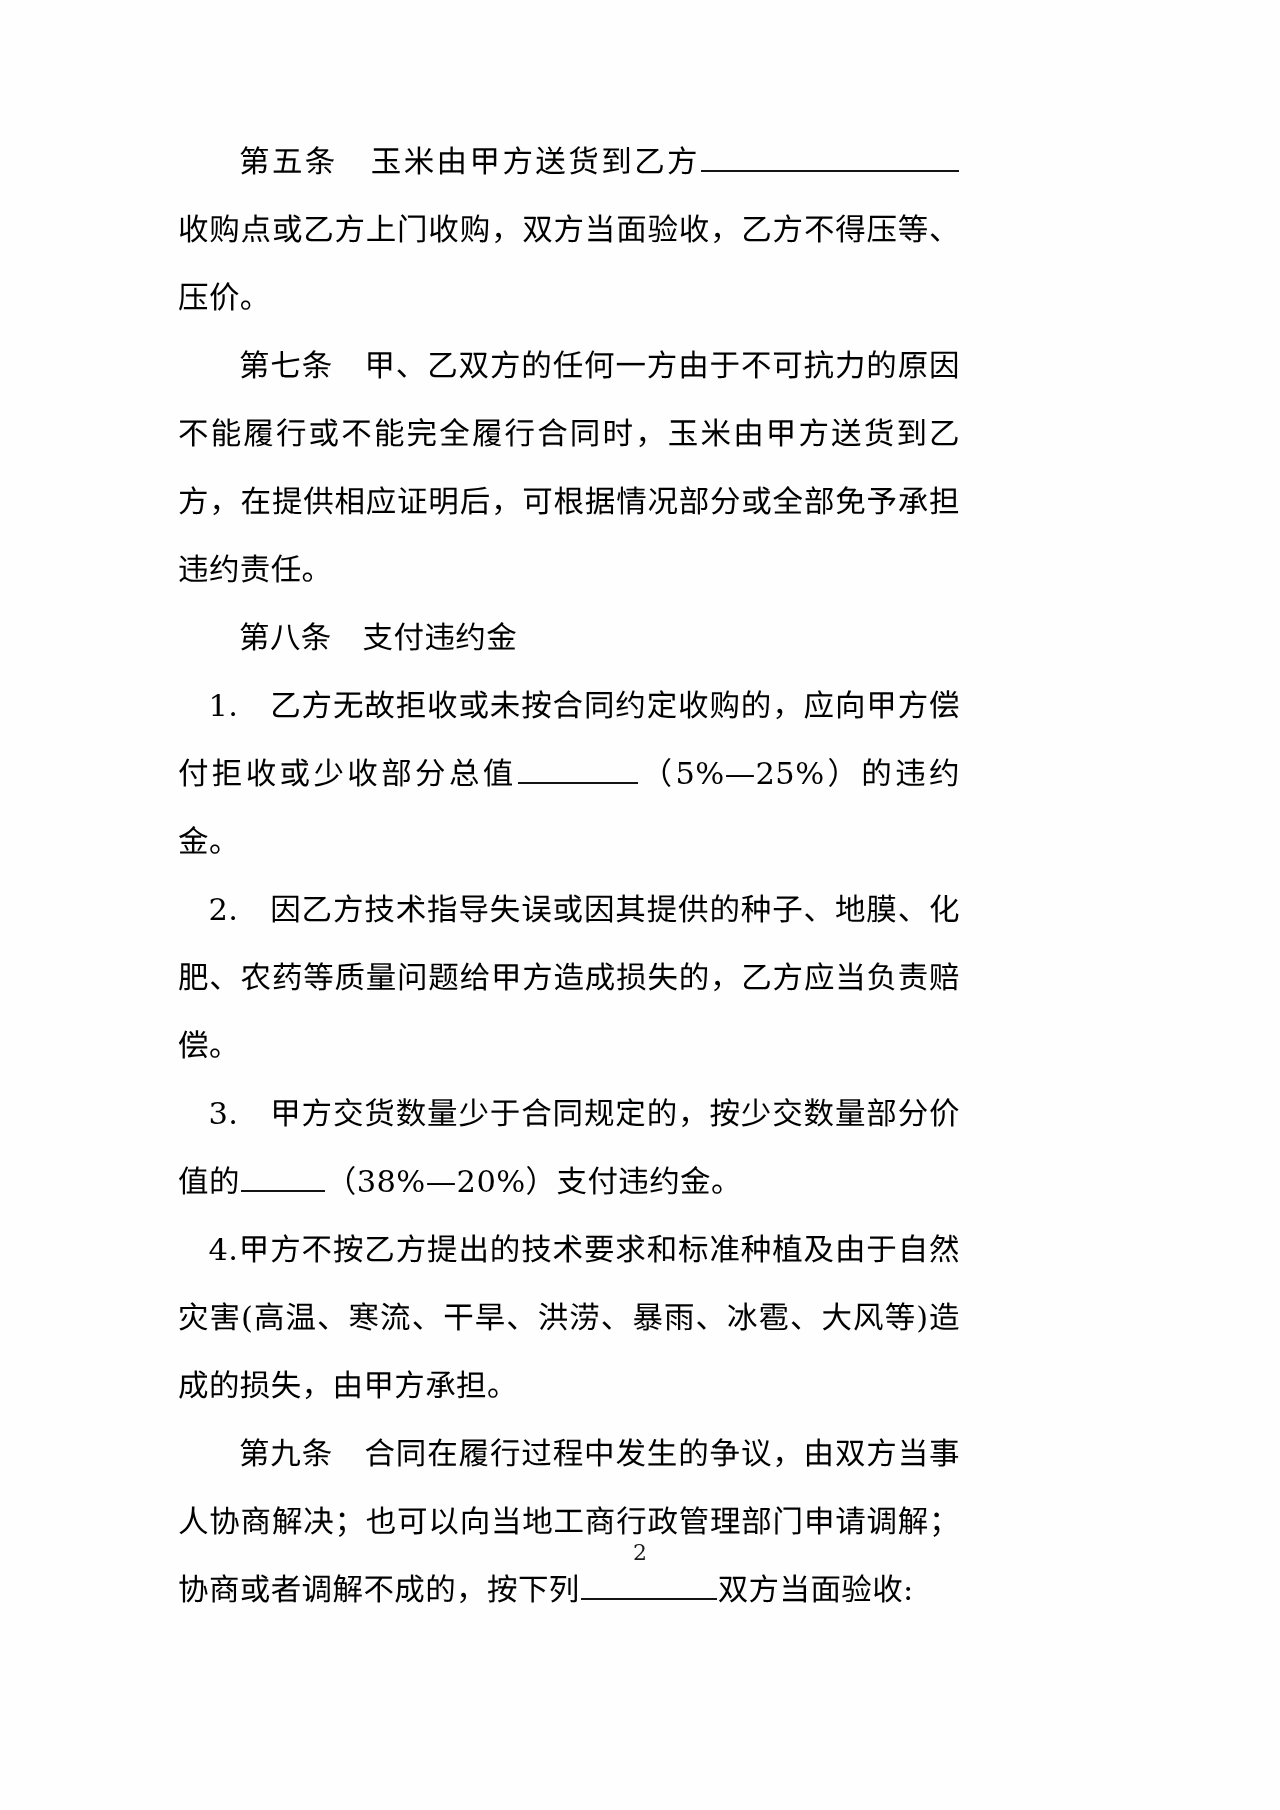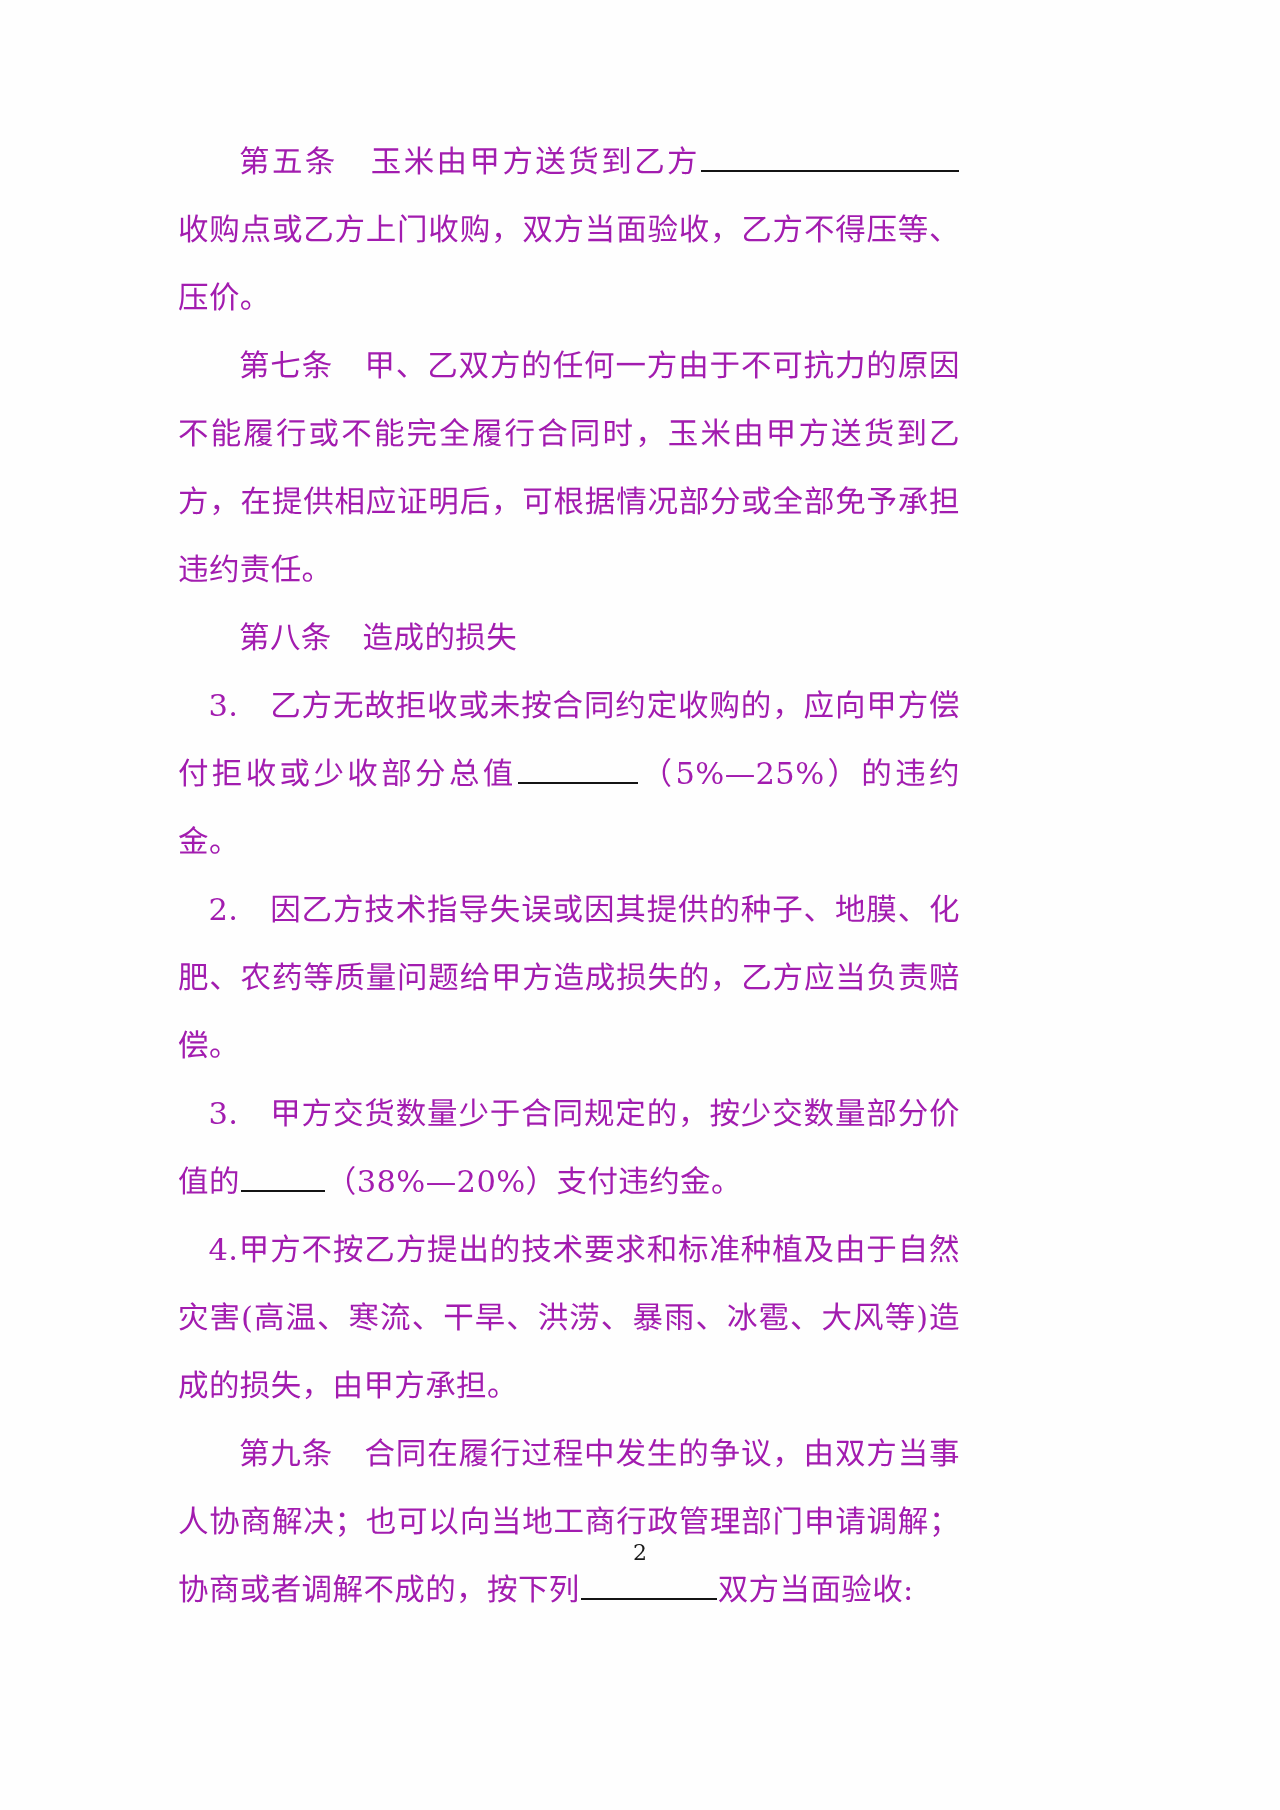--- a/index.html
+++ b/index.html
@@ -35,21 +35,21 @@
 
   
   .para {
     font-size: 30.5px;
     line-height: 68px;
     letter-spacing: 0.4px;
     text-align: justify;
     text-justify: inter-character;
     margin: 0 0 0 0;
     word-break: break-all;
-    color: #a21caf;
+    color: #000000;
     font-weight: 400;
   }
   .para.indent {
     text-indent: 2em;
   }
   .para.indent-1 {
     text-indent: 1em;
   }
 
   
@@ -85,23 +85,23 @@
 
 <div class="page">
 
   <div class="doc-body">
 
     <p class="para indent"><span>第五条　玉米由甲方送货到乙方</span><span class="blank w-xl"></span><span>收购点或乙方上门收购，双方当面验收，乙方不得压等、压价。</span></p>
 
 
     <p class="para indent"><span>第七条　甲、乙双方的任何一方由于不可抗力的原因不能履行或不能完全履行合同时，玉米由甲方送货到乙方，在提供相应证明后，可根据情况部分或全部免予承担违约责任。</span></p>
 
-    <p class="para indent"><span>第八条　造成的损失</span></p>
+    <p class="para indent"><span>第八条　支付违约金</span></p>
 
-    <p class="para indent-1"><span>3.　乙方无故拒收或未按合同约定收购的，应向甲方偿付拒收或少收部分总值</span><span class="blank w-sm"></span><span>（5%—25%）的违约金。</span></p>
+    <p class="para indent-1"><span>1.　乙方无故拒收或未按合同约定收购的，应向甲方偿付拒收或少收部分总值</span><span class="blank w-sm"></span><span>（5%—25%）的违约金。</span></p>
 
     <p class="para indent-1"><span>2.　因乙方技术指导失误或因其提供的种子、地膜、化肥、农药等质量问题给甲方造成损失的，乙方应当负责赔偿。</span></p>
 
     <p class="para indent-1"><span>3.　甲方交货数量少于合同规定的，按少交数量部分价值的</span><span class="blank w-xs"></span><span>（38%—20%）支付违约金。</span></p>
 
     <p class="para indent-1"><span>4.甲方不按乙方提出的技术要求和标准种植及由于自然灾害(高温、寒流、干旱、洪涝、暴雨、冰雹、大风等)造成的损失，由甲方承担。</span></p>
 
     <p class="para indent"><span>第九条　合同在履行过程中发生的争议，由双方当事人协商解决；也可以向当地工商行政管理部门申请调解；协商或者调解不成的，按下列</span><span class="blank w-md"></span><span>双方当面验收:</span></p>
 
   </div>

